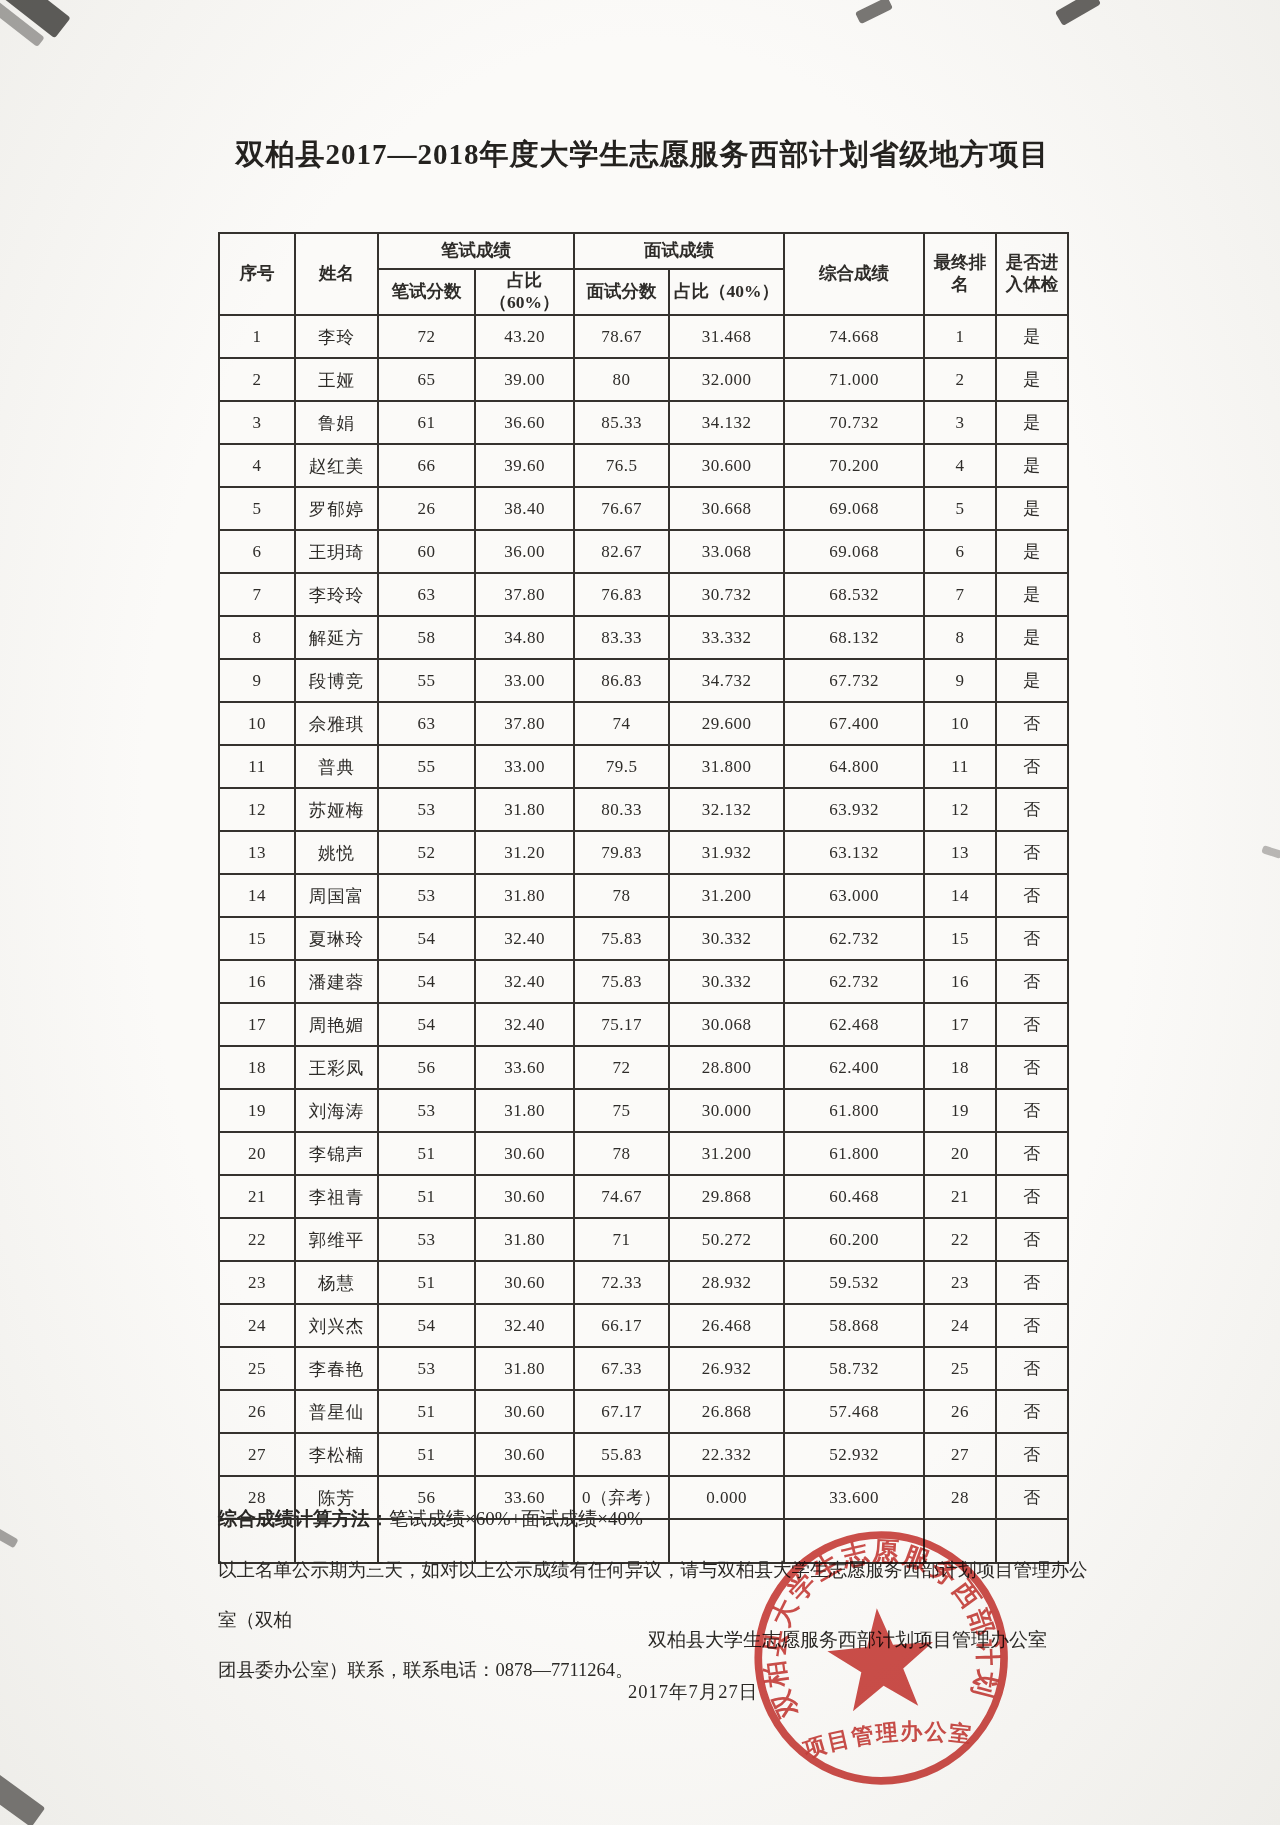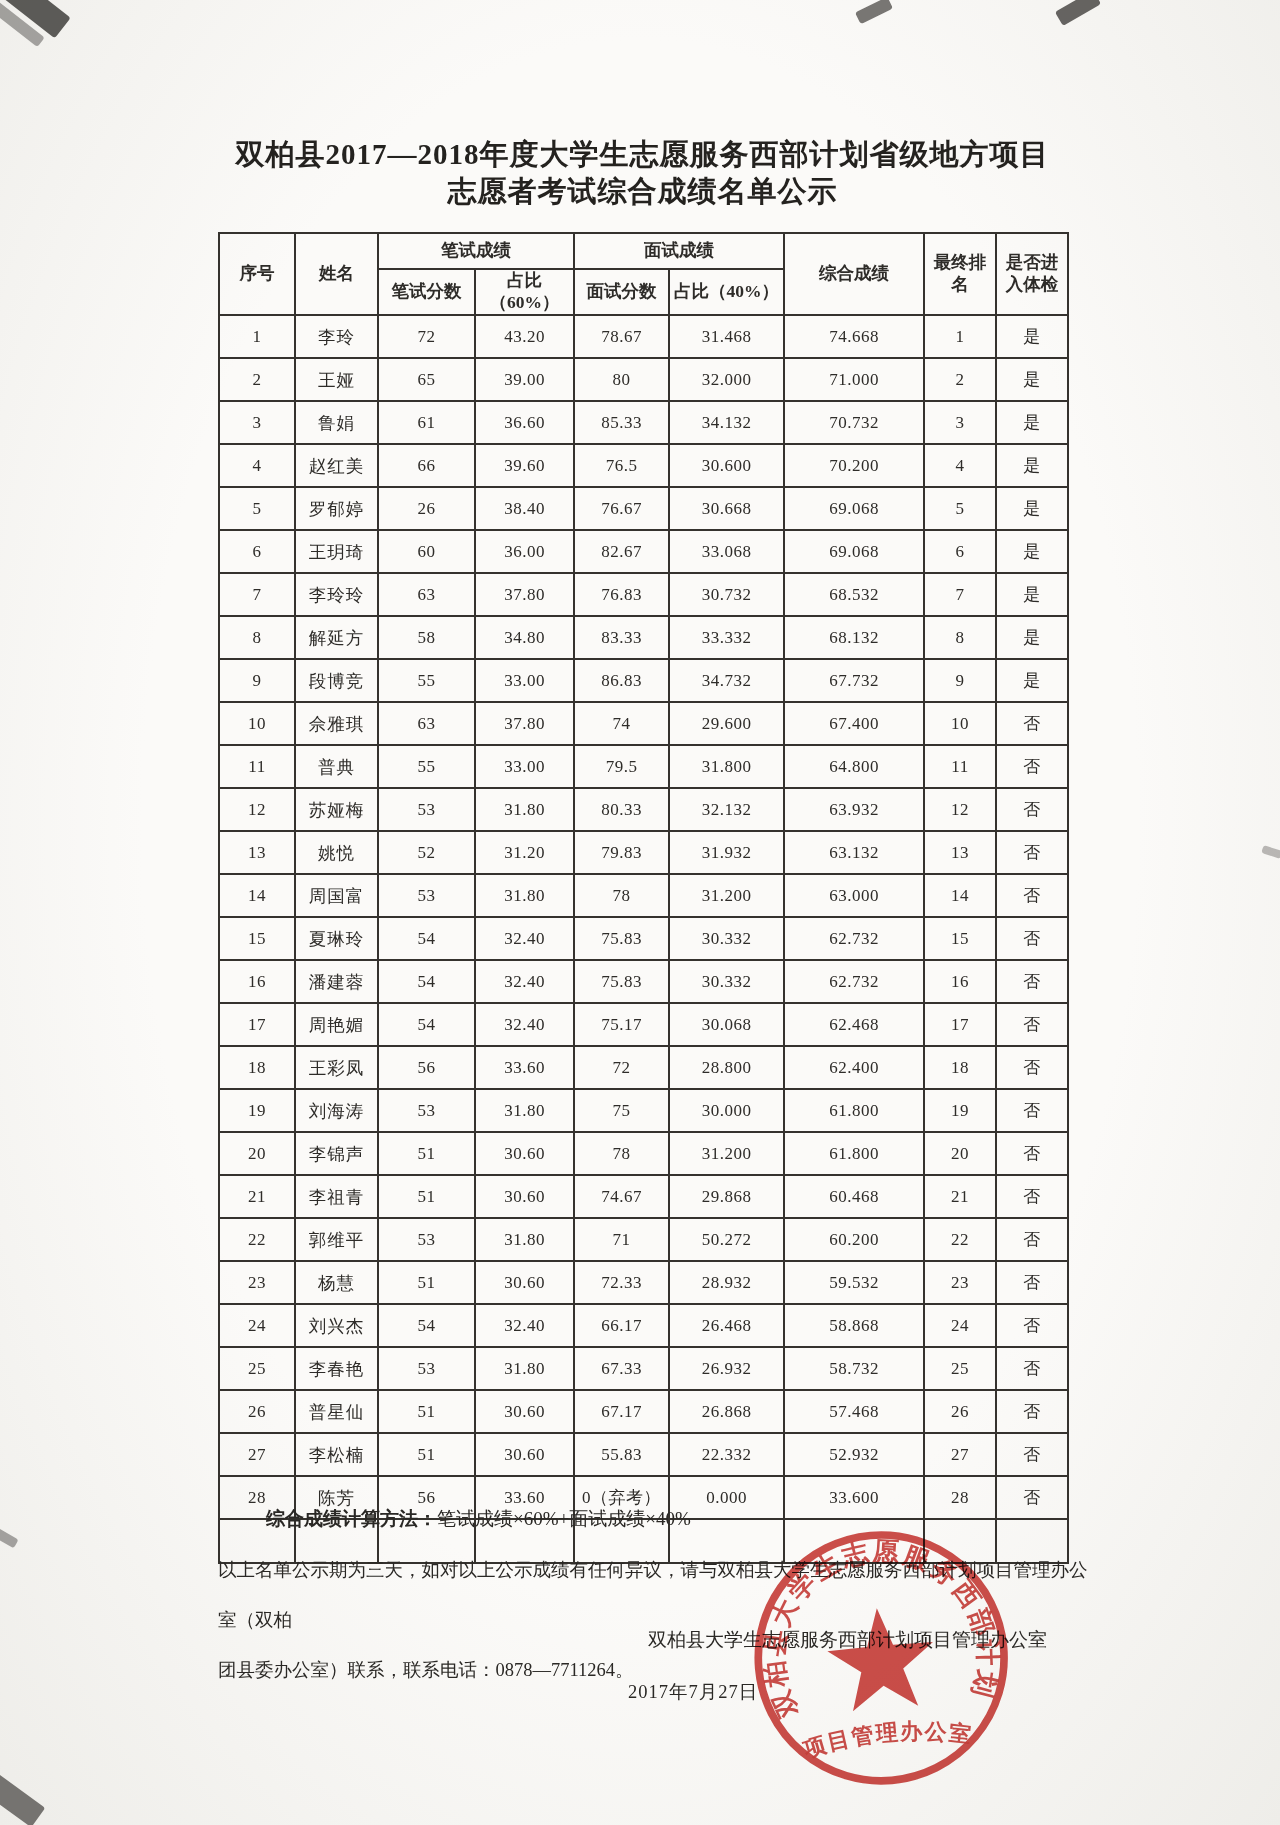--- a/index.html
+++ b/index.html
@@ -28,21 +28,21 @@
     border:2px solid #35322e;text-align:center;vertical-align:middle;
     padding:0 2px;color:#2e2c29;overflow:hidden;}
   thead tr.h1 th{height:34px;font-size:17.5px;font-weight:600;}
   thead tr.h2 th{height:44px;font-size:17.5px;font-weight:600;}
   thead th{line-height:1.25;}
   tbody td{height:41px;font-size:17px;letter-spacing:.5px;}
   tbody td.name{font-size:17.5px;letter-spacing:1px;}
   tbody tr:last-child td{height:42px;}
 
   .method{position:absolute;left:218px;top:1506px;font-size:19px;color:#2a2825;}
-  .method .lbl{font-weight:bold;padding-left:48px;}
+  .method .lbl{font-weight:bold;}
   .notice{position:absolute;left:218px;top:1545px;width:885px;font-size:18.5px;
     line-height:50px;color:#2a2825;}
   .sign-block{position:absolute;left:648px;top:1627px;width:480px;text-align:left;
     font-size:19px;color:#2a2825;}
   .sign-block .date{font-size:18.5px;margin-top:26px;transform:translateX(-20px);letter-spacing:1px;}
 
   svg.stamp{position:absolute;left:737px;top:1512px;width:288px;height:288px;
     transform:rotate(-5deg);mix-blend-mode:multiply;opacity:.93;}
 </style>
 </head>
@@ -51,21 +51,20 @@
 <div class="smudge s1"></div>
 <div class="smudge s1b"></div>
 <div class="smudge s2"></div>
 <div class="smudge s3"></div>
 <div class="smudge s4"></div>
 <div class="smudge s5"></div>
 <div class="smudge s6"></div>
 
 <div class="title-block">
   <div>双柏县2017—2018年度大学生志愿服务西部计划省级地方项目</div>
-  <div>志愿者考试综合成绩名单公示</div>
 </div>
 
 <table class="score">
   <colgroup>
     <col style="width:76px">
       <col style="width:83px">
       <col style="width:97px">
     <col style="width:99px">
       <col style="width:95px">
       <col style="width:115px">

